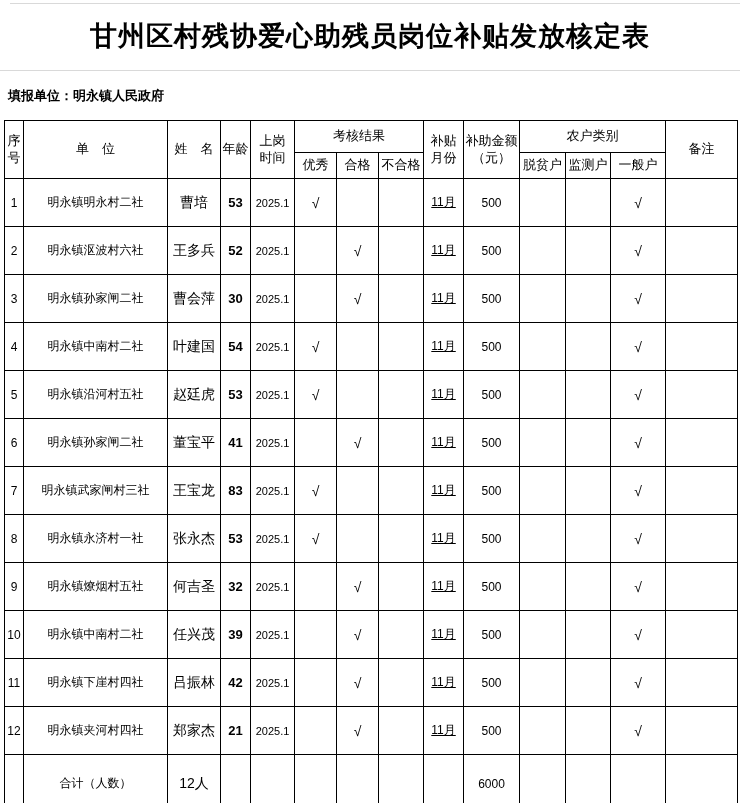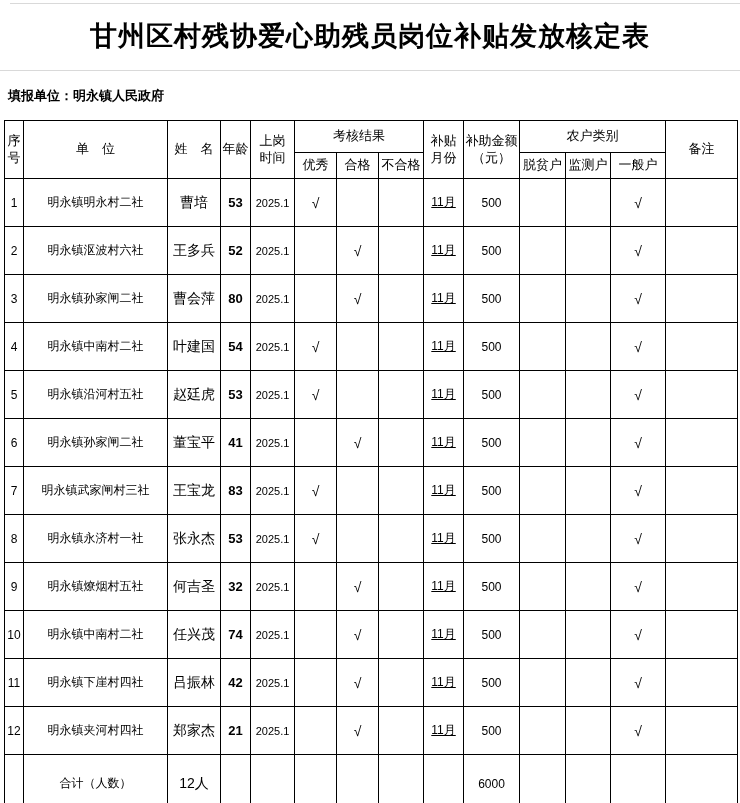--- a/index.html
+++ b/index.html
@@ -168,21 +168,21 @@
           <td class="c-amount">500</td>
           <td class="c-check"></td>
           <td class="c-check"></td>
           <td class="c-check">√</td>
           <td class="c-remark"></td>
         </tr>
         <tr class="data-row">
           <td class="c-seq">3</td>
           <td class="c-unit">明永镇孙家闸二社</td>
           <td class="c-name">曹会萍</td>
-          <td class="c-age">80</td>
+          <td class="c-age">30</td>
           <td class="c-start">2025.1</td>
           <td class="c-check"></td>
           <td class="c-check">√</td>
           <td class="c-check"></td>
           <td class="c-month">11月</td>
           <td class="c-amount">500</td>
           <td class="c-check"></td>
           <td class="c-check"></td>
           <td class="c-check">√</td>
           <td class="c-remark"></td>
@@ -280,21 +280,21 @@
           <td class="c-amount">500</td>
           <td class="c-check"></td>
           <td class="c-check"></td>
           <td class="c-check">√</td>
           <td class="c-remark"></td>
         </tr>
         <tr class="data-row">
           <td class="c-seq">10</td>
           <td class="c-unit">明永镇中南村二社</td>
           <td class="c-name">任兴茂</td>
-          <td class="c-age">74</td>
+          <td class="c-age">39</td>
           <td class="c-start">2025.1</td>
           <td class="c-check"></td>
           <td class="c-check">√</td>
           <td class="c-check"></td>
           <td class="c-month">11月</td>
           <td class="c-amount">500</td>
           <td class="c-check"></td>
           <td class="c-check"></td>
           <td class="c-check">√</td>
           <td class="c-remark"></td>

